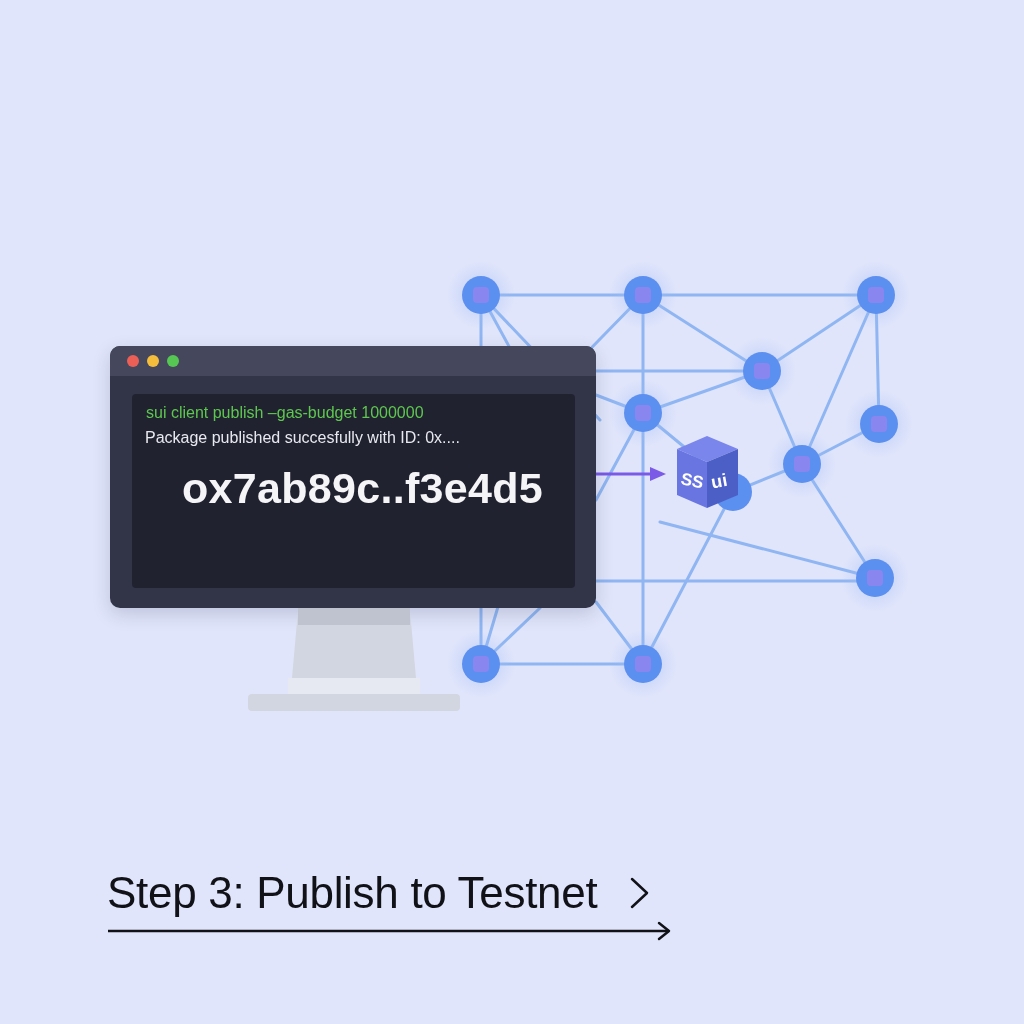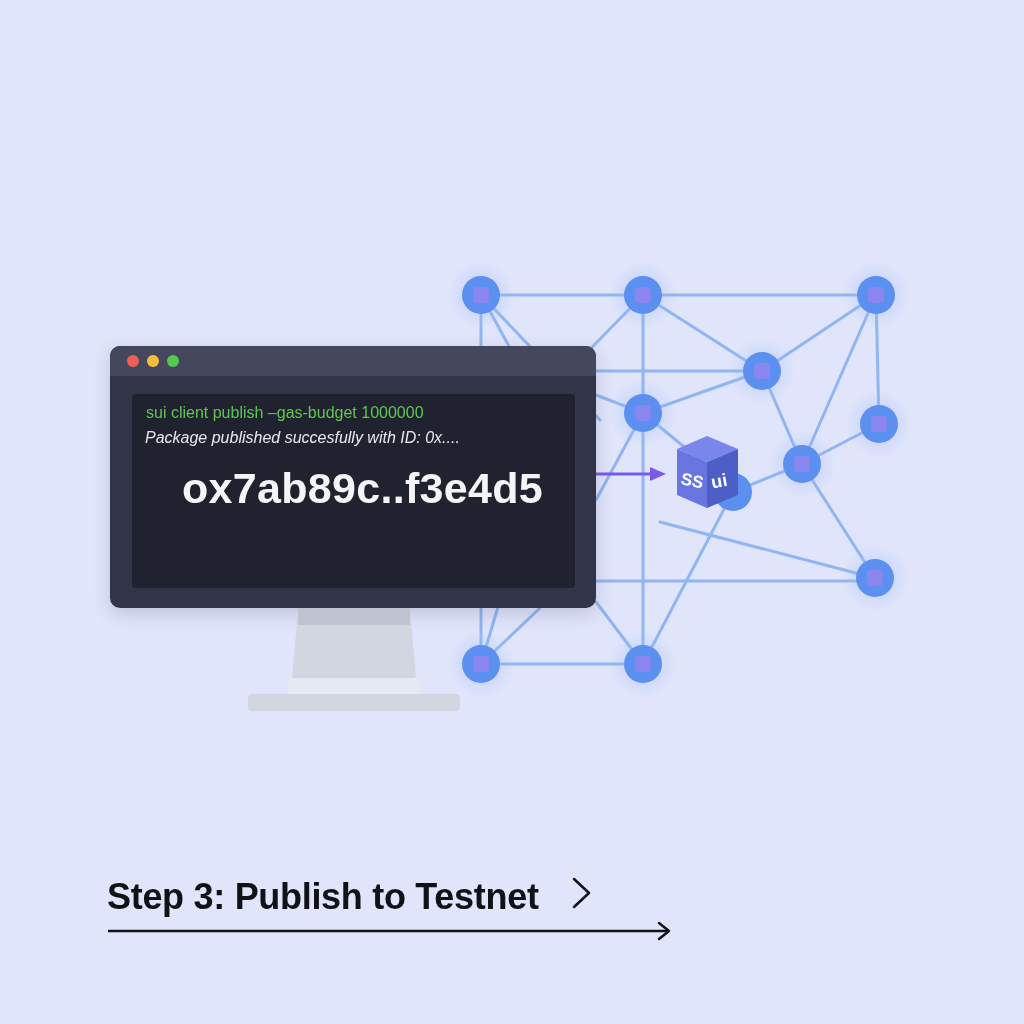--- a/index.html
+++ b/index.html
@@ -24,21 +24,20 @@
     position:absolute; left:22px; top:48px; width:443px; height:194px;
     background:#202230; border-radius:4px;
   }
   .cmd {
     position:absolute; left:14px; top:10px; color:#5ec74f; font-size:16px;
     white-space:nowrap;
   }
   .out {
     position:absolute; left:13px; top:35px; color:#e8e9ee; font-size:16px;
     white-space:nowrap;
-    font-style:italic;
   }
   .pkgid {
     position:absolute; left:16px; top:70px; color:#f5f5f7; font-size:43px;
     font-weight:bold; white-space:nowrap; letter-spacing:0.3px;margin-left:34px;
   }
   .stand-neck {
     position:absolute; left:292px; top:608px; width:124px; height:70px;
     background:#d2d6e0;
     clip-path:polygon(5% 0, 95% 0, 100% 100%, 0 100%);
   }
@@ -51,23 +50,22 @@
     background:#e6e8f2;
   }
   .stand-base {
     position:absolute; left:248px; top:694px; width:212px; height:17px;
     background:#d2d6e0; border-radius:4px;
   }
   .step {
     position:absolute; left:107px; top:868px; display:flex; align-items:center;
   }
   .step-title {
-    font-size:36px; font-weight:bold; color:#111218; letter-spacing:-0.3px;
+    font-size:44px; font-weight:normal; color:#111218; letter-spacing:-0.3px;
     white-space:nowrap;
-    margin-top:8px;
   }
   .chev { margin-left:30px; width:26px; height:40px; }
   .step-arrow { position:absolute; left:107px; top:920px; width:570px; height:22px; }
 </style>
 </head>
 <body>
 
 <svg class="network" viewBox="0 0 1024 1024">
   <defs>
     <radialGradient id="glow" cx="50%" cy="50%" r="50%">

